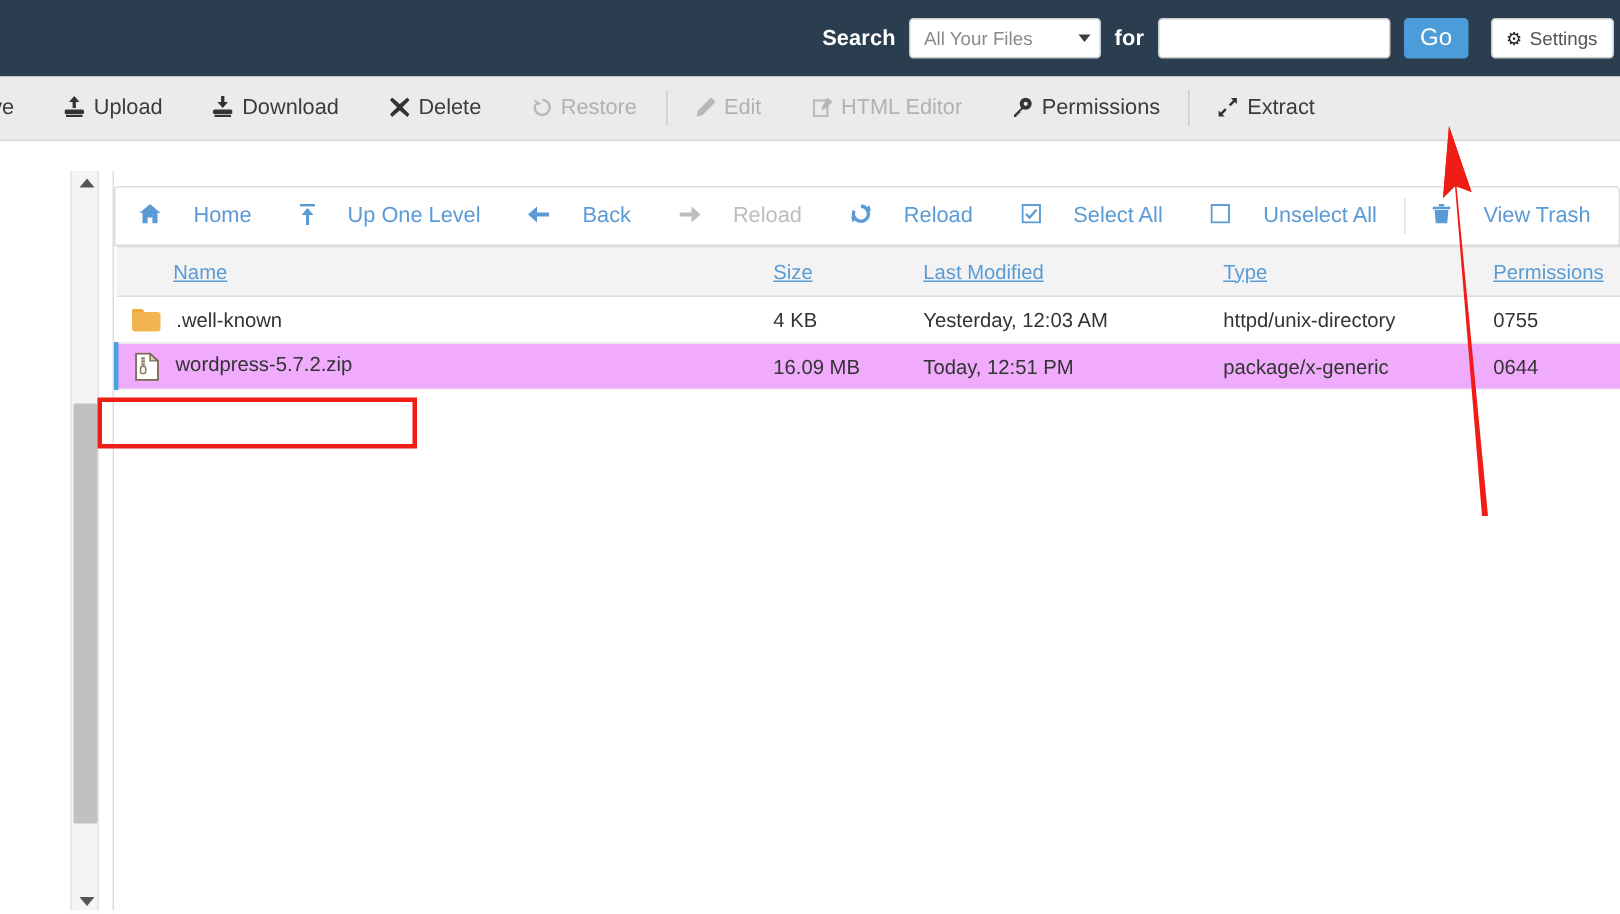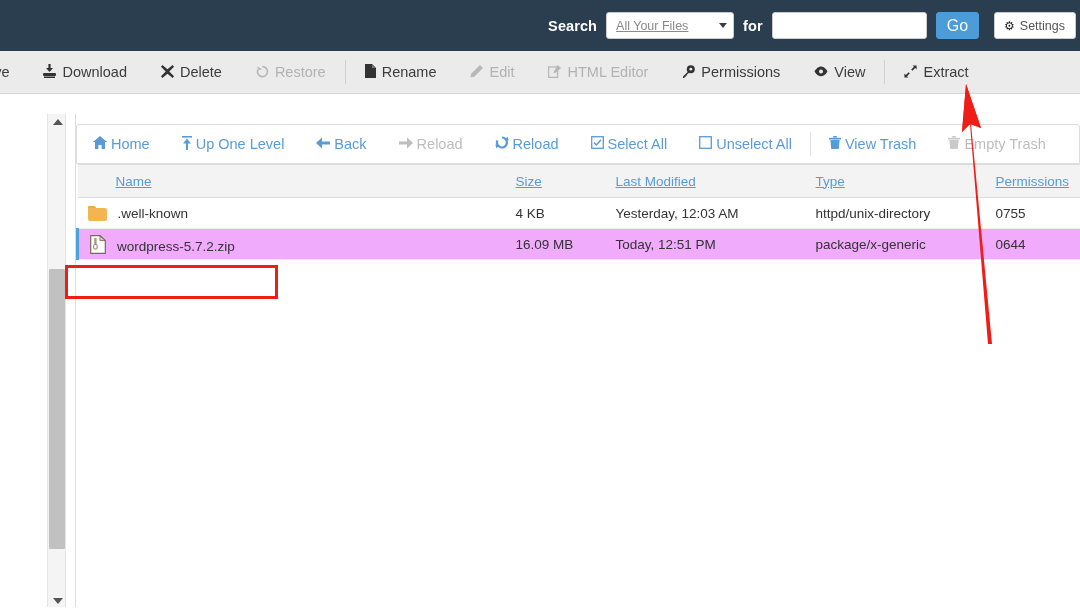--- a/index.html
+++ b/index.html
@@ -47,21 +47,20 @@
     height: 27px;
     background: #ffffff;
     border: 1px solid #ccc;
     border-radius: 3px;
     display: flex;
     align-items: center;
     justify-content: space-between;
     padding: 0 6px 0 9px;
     font-size: 12.5px;
     color: #8a8a8a;
-    text-decoration: underline;
   }
   .chev {
     width: 0; height: 0;
     border-left: 4px solid transparent;
     border-right: 4px solid transparent;
     border-top: 5px solid #3d3d3d;
     margin-left: 4px;
   }
   .search-input {
     width: 155px;
@@ -204,21 +203,21 @@
     border: 1px solid #dddddd;
     border-radius: 3px 3px 0 0;
     background: #ffffff;
     display: flex;
     align-items: center;
     overflow: hidden;
   }
   .nav {
     display: flex;
     align-items: center;
-    gap: 4px;
+    gap: 22px;
     font-size: 14.5px;
     color: #5b9bd5;
     padding: 0 16px;
     height: 38px;
     white-space: nowrap;
     cursor: pointer;
   }
   .nav .ic { font-size: 13.5px; line-height: 1; }
   .nav.disabled { color: #bdbdbd; cursor: default; }
   .nav-sep {
@@ -254,21 +253,21 @@
     padding: 0 8px;
     border-bottom: 1px solid #eeeeee;
     color: #333333;
     font-size: 13.5px;
     vertical-align: middle;
   }
   tr.row-alt td { background: #fafafa; }
   tr.row-selected td { background: #f0abfc; }
   tr.row-selected td.c-name { border-left: 3px solid #4aa3df; }
   td.c-name { padding-left: 10px; }
-  .name-cell { display: flex; align-items: flex-end; gap: 11px; }
+  .name-cell { display: flex; align-items: flex-start; gap: 11px; }
 
   
   .folder-ic {
     width: 19px; height: 15px;
     position: relative;
     flex: 0 0 auto;
     margin-left: 2px;
   }
   .folder-ic:before {
     content: "";
@@ -342,20 +341,30 @@
       </div>
     </div>
   </div>
 
   <div class="actionbar">
 
     <div class="act">
       <span>Move</span>
     </div>
 
+    <div class="act">
+      <span class="ic">
+        <svg width="13" height="14" viewBox="0 0 13 14">
+            <path d="M6.5 0 L10 4 H7.6 V8 H5.4 V4 H3 Z" fill="#333"></path>
+            <rect x="0" y="9" width="13" height="3" rx="1" fill="#333"></rect>
+            <rect x="1" y="12.5" width="11" height="1.5" fill="#333"></rect>
+          </svg>
+      </span>
+      <span>Upload</span>
+    </div>
 
     <div class="act">
       <span class="ic">
         <svg width="13" height="14" viewBox="0 0 13 14">
             <path d="M6.5 8 L3 4 H5.4 V0 H7.6 V4 H10 Z" fill="#333"></path>
             <rect x="0" y="9" width="13" height="3" rx="1" fill="#333"></rect>
             <rect x="1" y="12.5" width="11" height="1.5" fill="#333"></rect>
           </svg>
       </span>
       <span>Download</span>
@@ -375,29 +384,20 @@
         <svg width="13" height="13" viewBox="0 0 13 13">
             <path d="M6.5 1.6 A5 5 0 1 1 1.9 4.5" stroke="#b7b7b7" stroke-width="1.6" fill="none"></path>
             <path d="M1 1.2 L2.6 5.2 L6 4.2 Z" fill="#b7b7b7"></path>
           </svg>
       </span>
       <span>Restore</span>
     </div>
 
     <div class="act-sep"></div>
 
-    <div class="act">
-      <span class="ic">
-        <svg width="11" height="14" viewBox="0 0 11 14">
-            <path d="M0 0 H7 L11 4 V14 H0 Z" fill="#333"></path>
-            <path d="M7 0 L11 4 H7 Z" fill="#777"></path>
-          </svg>
-      </span>
-      <span>Rename</span>
-    </div>
 
     <div class="act disabled">
       <span class="ic">
         <svg width="13" height="13" viewBox="0 0 13 13">
             <path d="M10 0 L13 3 L4.2 11.8 L0.4 12.6 L1.2 8.8 Z" fill="#b7b7b7"></path>
           </svg>
       </span>
       <span>Edit</span>
     </div>
 
@@ -415,29 +415,20 @@
       <span class="ic">
         <svg width="13" height="13" viewBox="0 0 13 13">
             <circle cx="8.8" cy="4.2" r="4" fill="#333"></circle>
             <circle cx="8.8" cy="4.2" r="1.4" fill="#ebebeb"></circle>
             <path d="M6.1 6.6 L1 11.6 L1 13 L2.6 13 L2.6 11.8 L3.9 11.8 L3.9 10.5 L5.1 10.5 L5.1 9.3 L7.6 7.2 Z" fill="#333"></path>
           </svg>
       </span>
       <span>Permissions</span>
     </div>
 
-    <div class="act">
-      <span class="ic">
-        <svg width="14" height="11" viewBox="0 0 14 11">
-            <path d="M7 0.6 C11 0.6 13.4 5.4 13.4 5.4 C13.4 5.4 11 10.2 7 10.2 C3 10.2 0.6 5.4 0.6 5.4 C0.6 5.4 3 0.6 7 0.6 Z" fill="#333"></path>
-            <circle cx="7" cy="5.4" r="2" fill="#ebebeb"></circle>
-          </svg>
-      </span>
-      <span>View</span>
-    </div>
 
     <div class="act-sep"></div>
 
     <div class="act">
       <span class="ic">
         <svg width="13" height="13" viewBox="0 0 13 13">
             <path d="M12.6 0.4 L12.6 4.4 L11.2 3 L8.4 5.8 L7.2 4.6 L10 1.8 L8.6 0.4 Z" fill="#333"></path>
             <path d="M0.4 12.6 L0.4 8.6 L1.8 10 L4.6 7.2 L5.8 8.4 L3 11.2 L4.4 12.6 Z" fill="#333"></path>
           </svg>
       </span>

